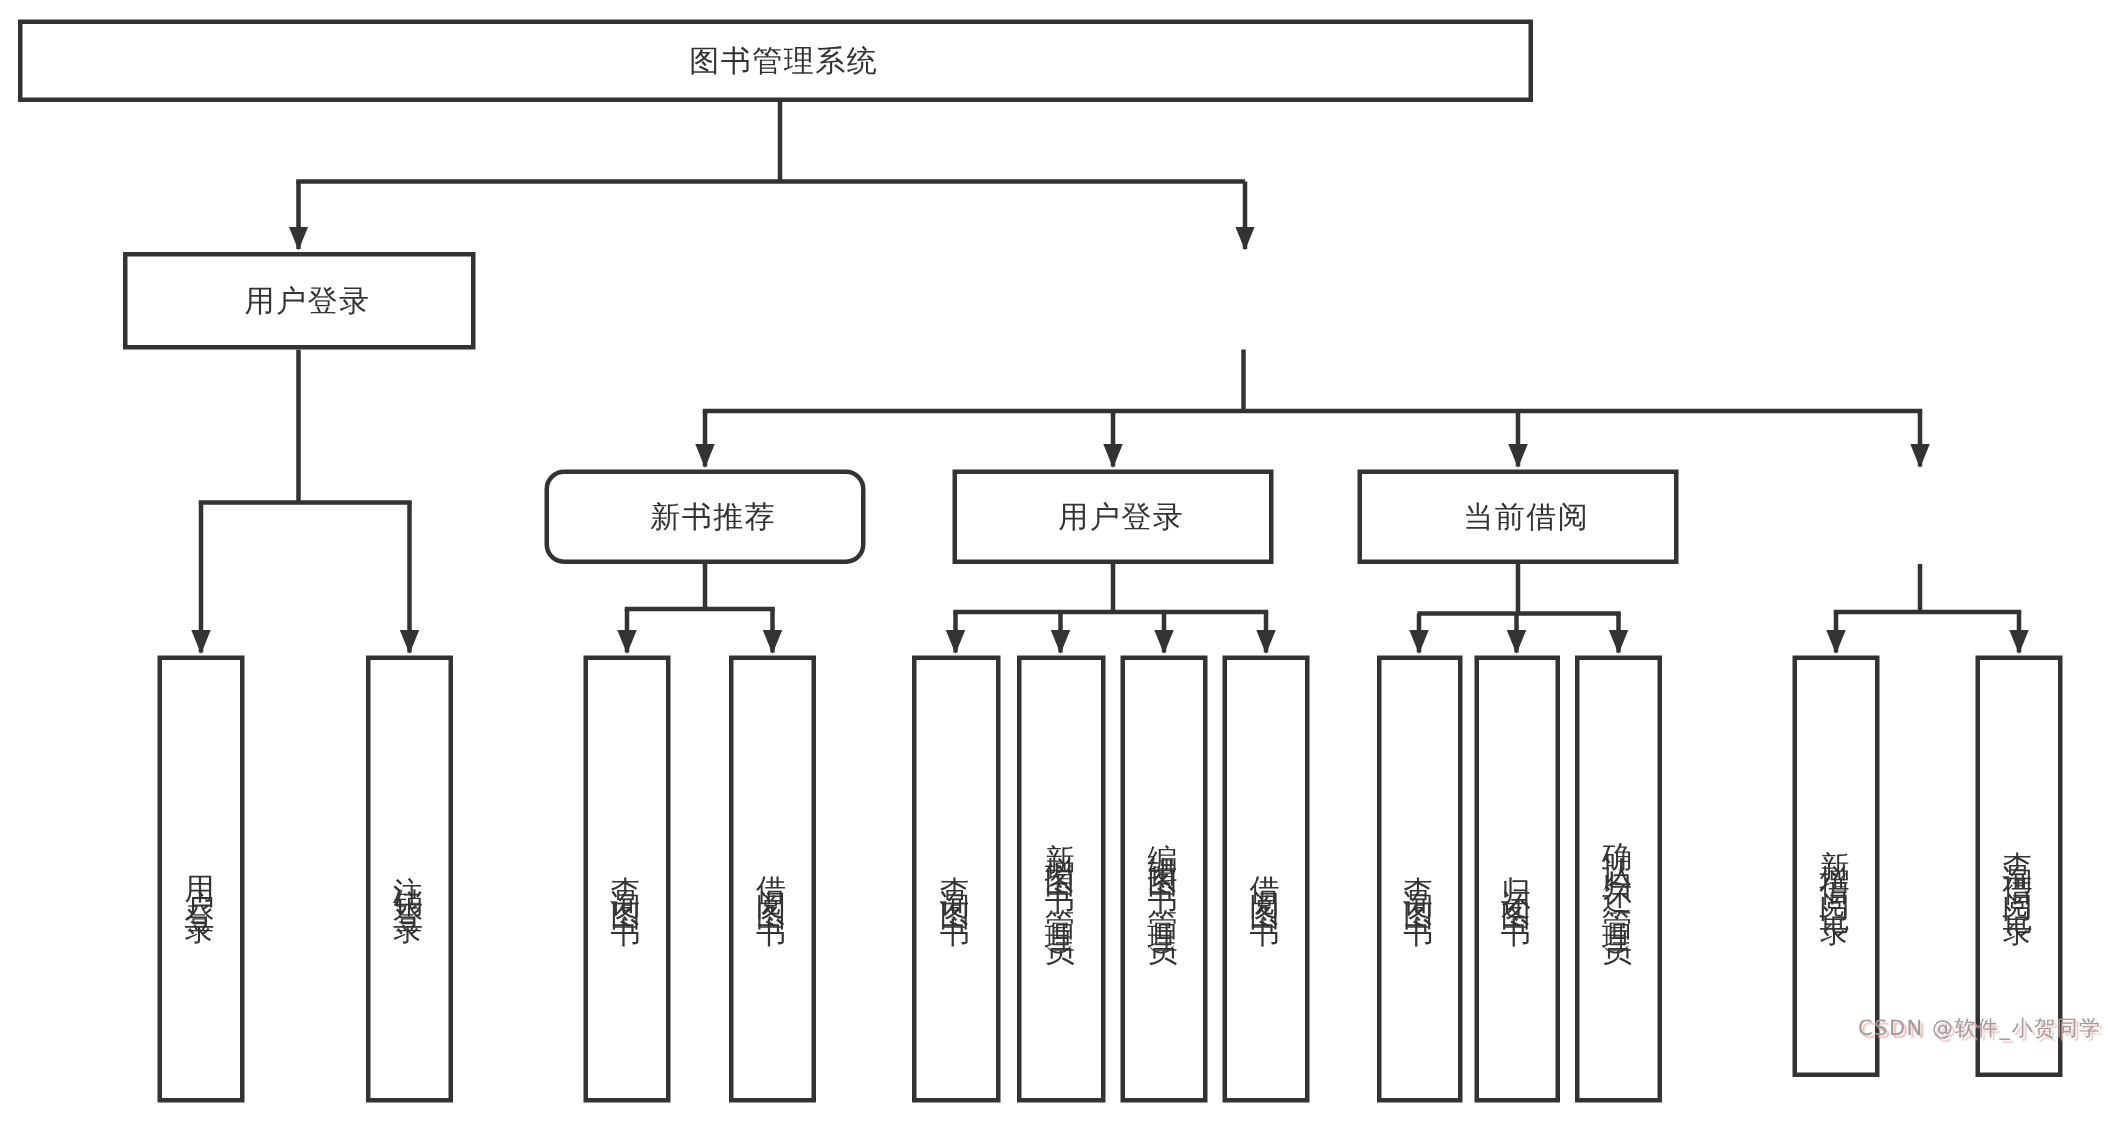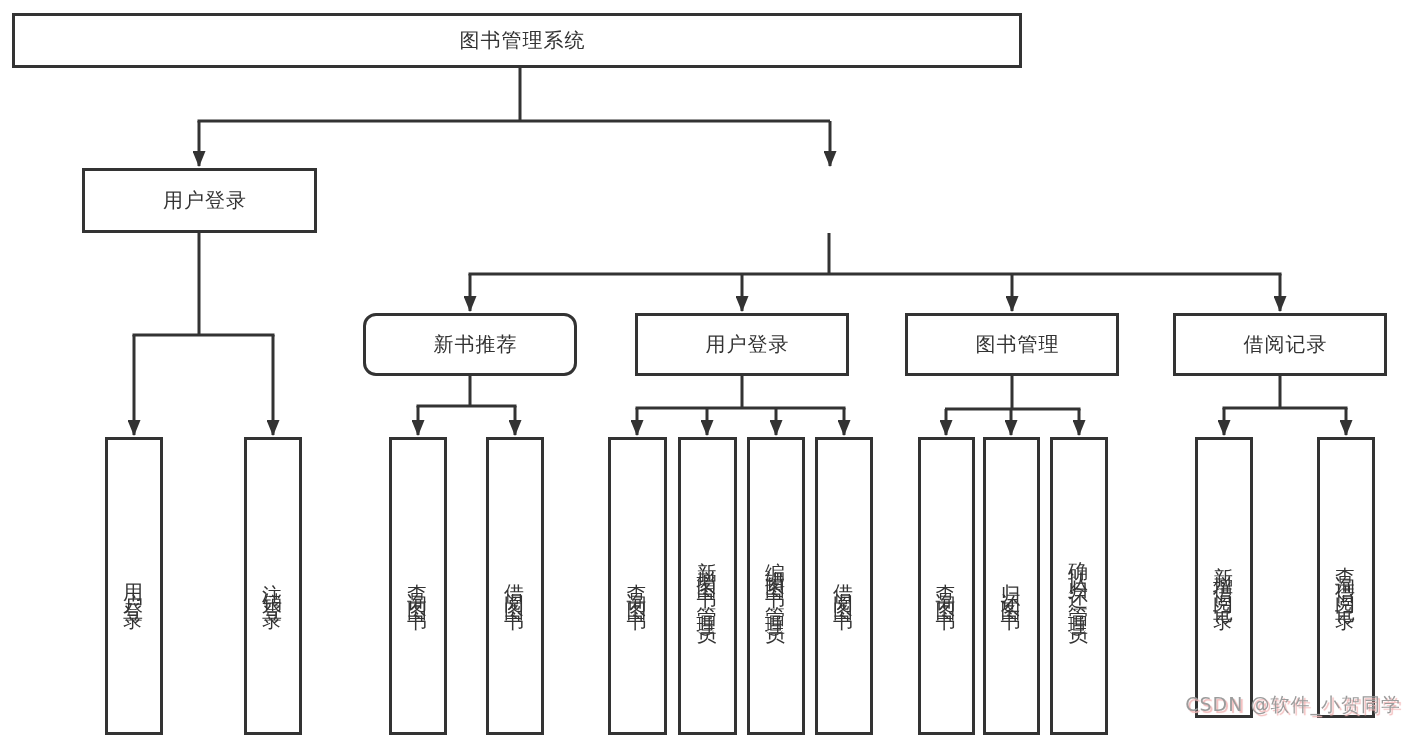--- a/index.html
+++ b/index.html
@@ -41,23 +41,23 @@
     justify-content: center;
     writing-mode: vertical-rl;
     text-orientation: mixed;
     font-size: 20px;
     letter-spacing: 9px;
     color: #333333;
     z-index: 2;
   }
   .watermark {
     position: absolute;
-    top: 692px;
+    top: 677px;
     right: 4px;
-    font-size: 19px;
+    font-size: 14px;
     color: #9c9c9c;
     text-shadow: 2px 2px 1px #f2b9b9;
     letter-spacing: 1px;
     z-index: 5;
     white-space: nowrap;
   }
 </style>
 </head>
 <body>
 
@@ -117,22 +117,21 @@
       <line x1="1346" y1="408" x2="1346" y2="435" marker-end="url(#arrow)"></line>
     </g>
   </svg>
 
   <div class="hnode" style="left:12px; top:13px; width:1010px; height:55px;">图书管理系统</div>
 
   <div class="hnode" style="left:82px; top:168px; width:235px; height:65px;">用户登录</div>
 
   <div class="hnode" style="left:363px; top:313px; width:214px; height:63px;border-radius:13px;">新书推荐</div>
   <div class="hnode" style="left:635px; top:313px; width:214px; height:63px;">用户登录</div>
-  <div class="hnode" style="left:905px; top:313px; width:214px; height:63px;">图书管理</div>
-  <div class="hnode" style="left:1173px; top:313px; width:214px; height:63px;">借阅记录</div>
+  <div class="hnode" style="left:905px; top:313px; width:214px; height:63px;">当前借阅</div>
 
   <div class="vnode" style="left:105px; top:437px; width:58px; height:298px;">用户登录</div>
   <div class="vnode" style="left:244px; top:437px; width:58px; height:298px;">注销登录</div>
 
   <div class="vnode" style="left:389px; top:437px; width:58px; height:298px;">查询图书</div>
   <div class="vnode" style="left:486px; top:437px; width:58px; height:298px;">借阅图书</div>
 
   <div class="vnode" style="left:608px; top:437px; width:59px; height:298px;">查询图书</div>
   <div class="vnode" style="left:678px; top:437px; width:59px; height:298px;">新增图书（管理员）</div>
   <div class="vnode" style="left:747px; top:437px; width:58px; height:298px;">编辑图书（管理员）</div>

